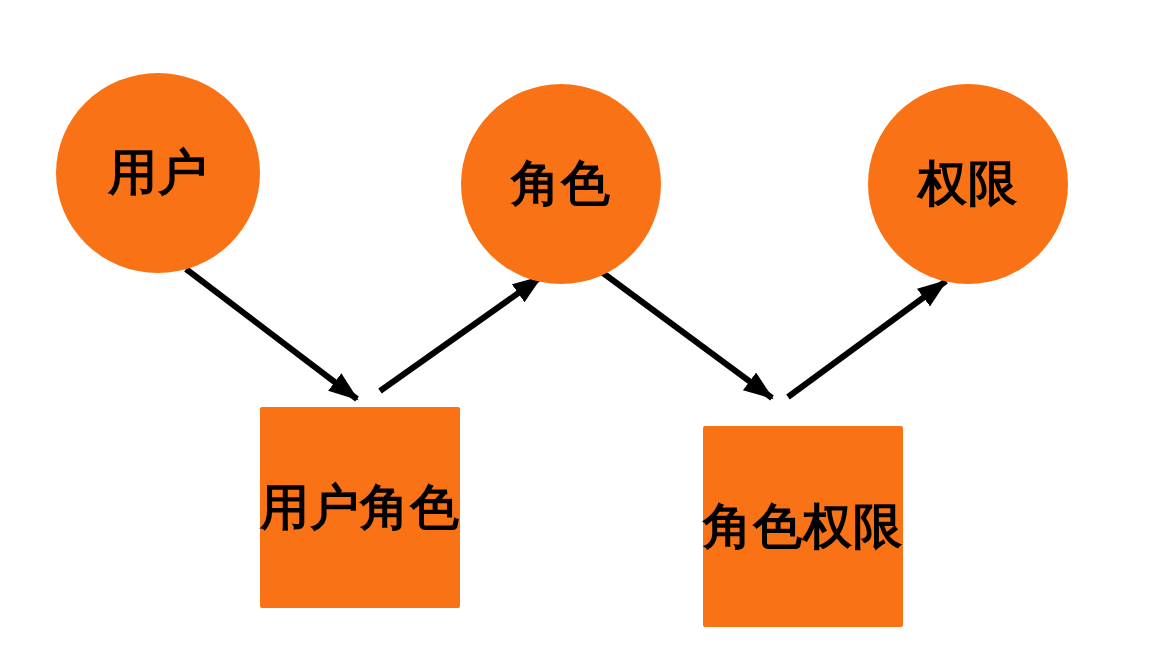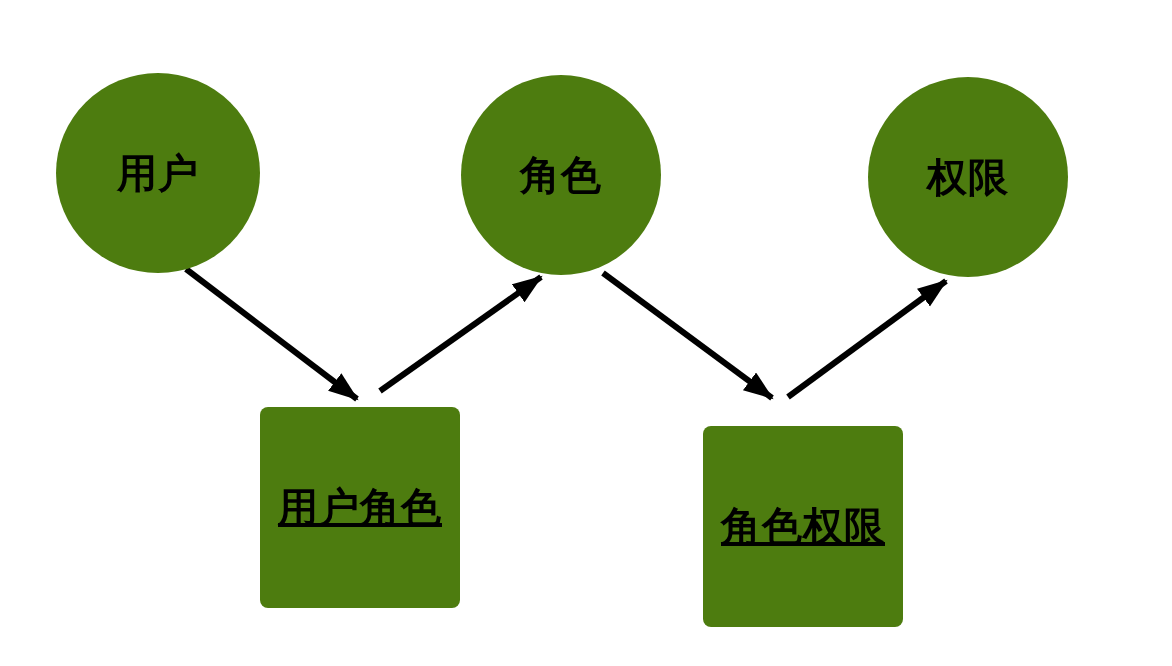--- a/index.html
+++ b/index.html
@@ -21,33 +21,33 @@
     top: 0;
     width: 1172px;
     height: 666px;
     pointer-events: none;
   }
   .node {
     position: absolute;
     display: flex;
     align-items: center;
     justify-content: center;
-    background: #4d7c0f;
+    background: #f97316;
     color: #000000;
-    font-size: 40px;
+    font-size: 49px;
     font-weight: 700;
     letter-spacing: 1px;
     user-select: none;
   }
   .node.circle { border-radius: 50%; }
-  .node.square { border-radius: 8px; text-decoration: underline; }
+  .node.square { border-radius: 2px; }
 
   #node-user        { left: 56px;  top: 73px;  width: 204px; height: 200px; }
-  #node-role        { left: 461px; top: 75px;  width: 200px; height: 200px; }
-  #node-permission  { left: 868px; top: 77px;  width: 200px; height: 200px; }
+  #node-role        { left: 461px; top: 84px;  width: 200px; height: 200px; }
+  #node-permission  { left: 868px; top: 84px;  width: 200px; height: 200px; }
   #node-user-role       { left: 260px; top: 407px; width: 200px; height: 201px; }
   #node-role-permission { left: 703px; top: 426px; width: 200px; height: 201px; }
 </style>
 </head>
 <body>
 
 <div class="canvas">
 
   <svg class="edges" viewBox="0 0 1172 666" xmlns="http://www.w3.org/2000/svg">
     <defs>

